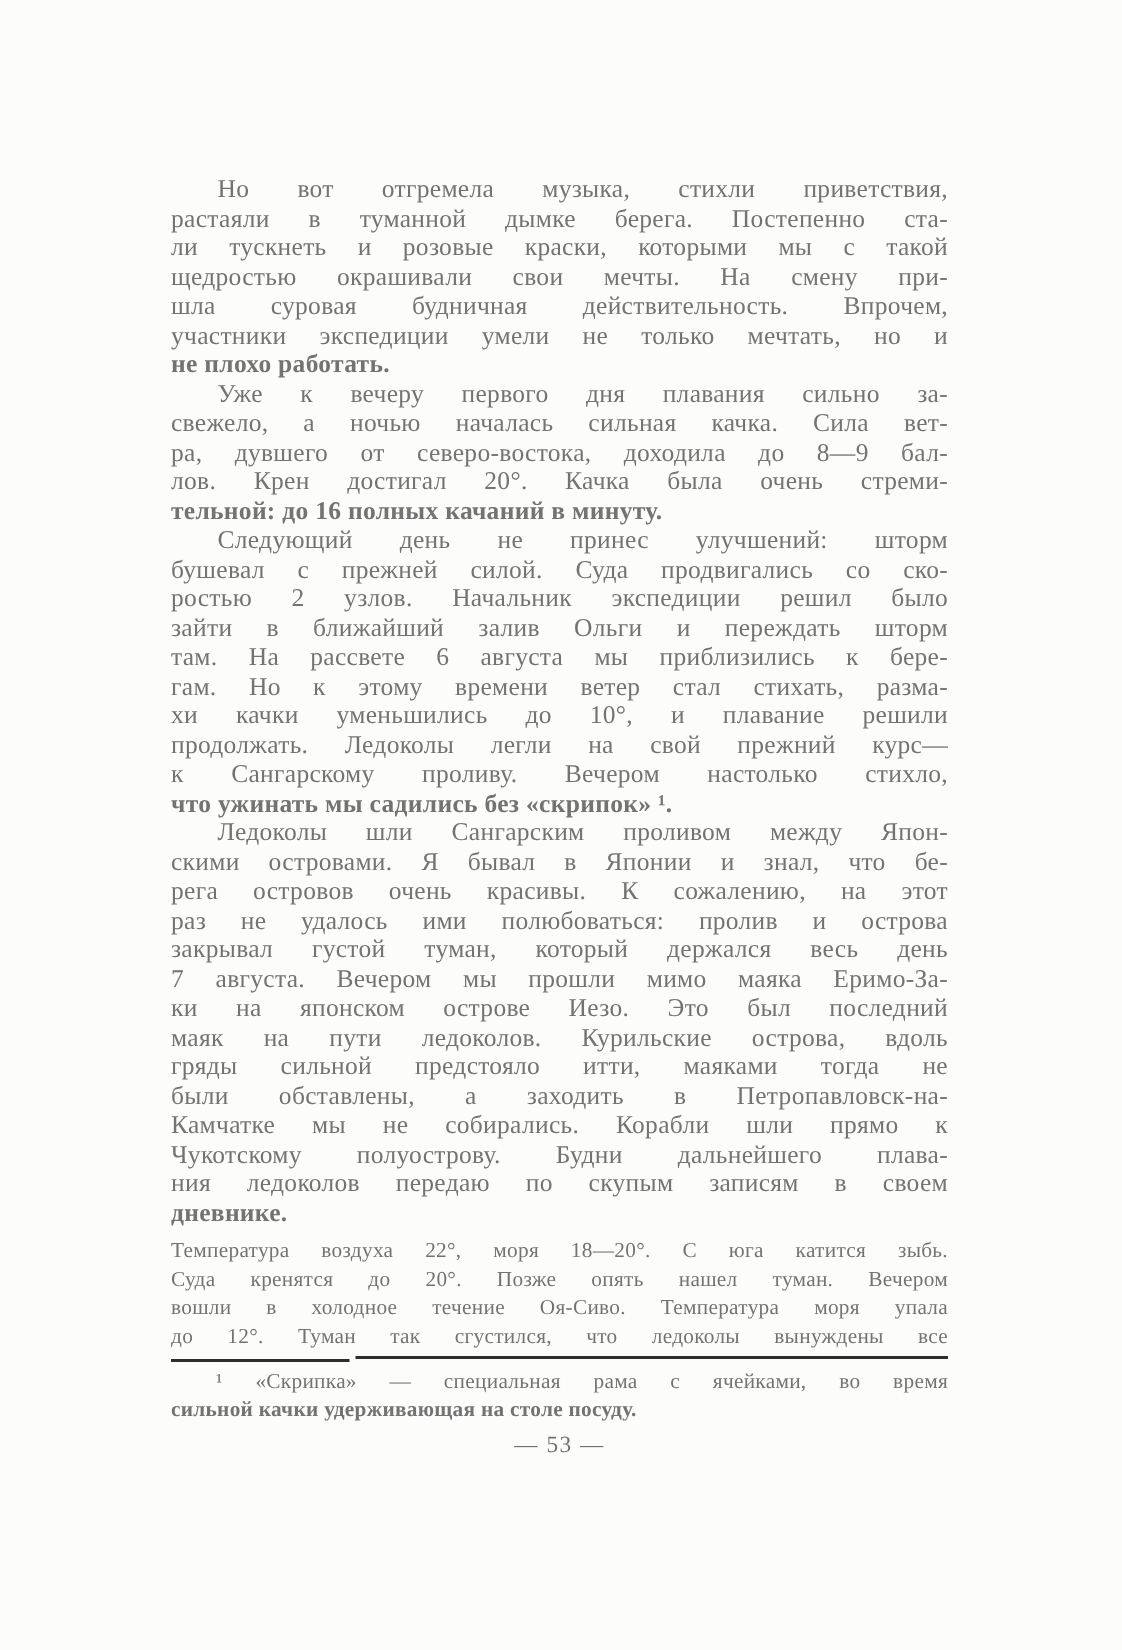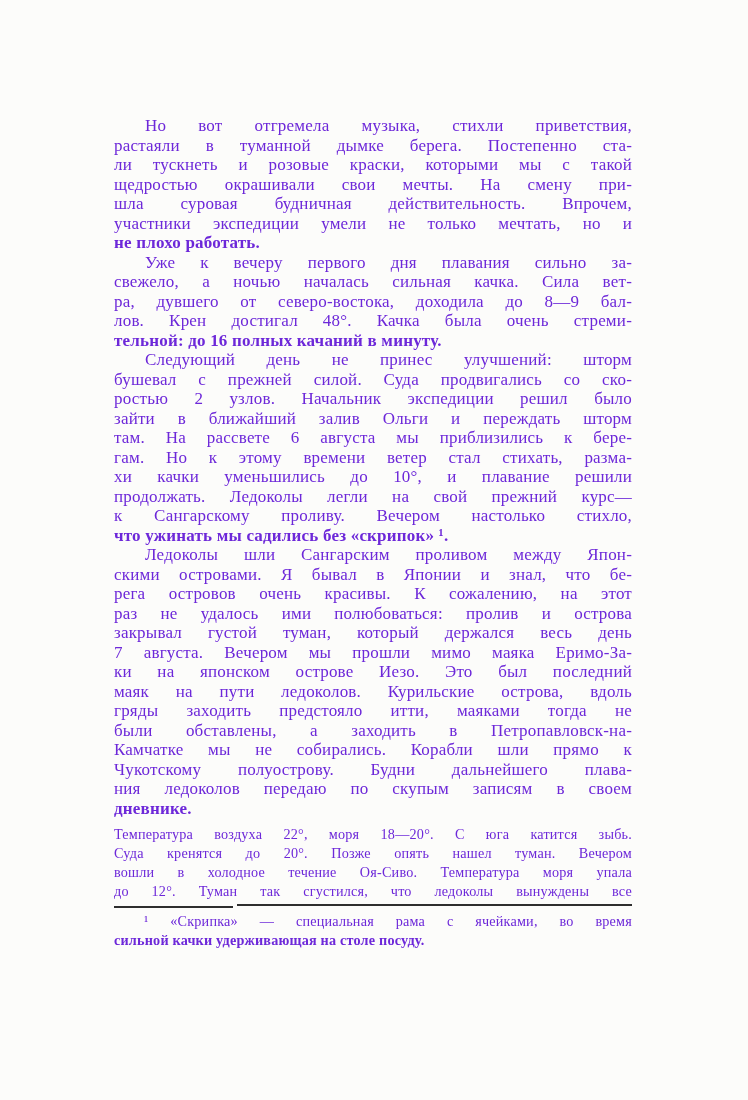--- a/index.html
+++ b/index.html
@@ -3,21 +3,21 @@
 <meta charset="utf-8">
 <style>
   html, body { margin: 0; padding: 0; background: #e8e8e6; }
   .page {
     position: relative;
     width: 748px;
     height: 1100px;
     margin: 0 auto;
     background: #fcfcfa;
     font-family: "Liberation Serif", "DejaVu Serif", serif;
-    color: #6d28d9;
+    color: #737373;
     overflow: hidden;
   }
   .text-column {
     position: absolute;
     left: 114px;
     top: 116px;
     width: 518px;
   }
   .para { margin: 0; padding: 0; font-size: 17px; line-height: 19.5px; }
   .ln {
@@ -59,21 +59,21 @@
       <span class="ln">щедростью окрашивали свои мечты. На смену при-</span>
       <span class="ln">шла суровая будничная действительность. Впрочем,</span>
       <span class="ln">участники экспедиции умели не только мечтать, но и</span>
       <span class="ln last">не плохо работать.</span>
     </p>
 
     <p class="para">
       <span class="ln indent">Уже к вечеру первого дня плавания сильно за-</span>
       <span class="ln">свежело, а ночью началась сильная качка. Сила вет-</span>
       <span class="ln">ра, дувшего от северо-востока, доходила до 8—9 бал-</span>
-      <span class="ln">лов. Крен достигал 48°. Качка была очень стреми-</span>
+      <span class="ln">лов. Крен достигал 20°. Качка была очень стреми-</span>
       <span class="ln last">тельной: до 16 полных качаний в минуту.</span>
     </p>
 
     <p class="para">
       <span class="ln indent">Следующий день не принес улучшений: шторм</span>
       <span class="ln">бушевал с прежней силой. Суда продвигались со ско-</span>
       <span class="ln">ростью 2 узлов. Начальник экспедиции решил было</span>
       <span class="ln">зайти в ближайший залив Ольги и переждать шторм</span>
       <span class="ln">там. На рассвете 6 августа мы приблизились к бере-</span>
       <span class="ln">гам. Но к этому времени ветер стал стихать, разма-</span>
@@ -85,21 +85,21 @@
 
     <p class="para">
       <span class="ln indent">Ледоколы шли Сангарским проливом между Япон-</span>
       <span class="ln">скими островами. Я бывал в Японии и знал, что бе-</span>
       <span class="ln">рега островов очень красивы. К сожалению, на этот</span>
       <span class="ln">раз не удалось ими полюбоваться: пролив и острова</span>
       <span class="ln">закрывал густой туман, который держался весь день</span>
       <span class="ln">7 августа. Вечером мы прошли мимо маяка Еримо-За-</span>
       <span class="ln">ки на японском острове Иезо. Это был последний</span>
       <span class="ln">маяк на пути ледоколов. Курильские острова, вдоль</span>
-      <span class="ln">гряды заходить предстояло итти, маяками тогда не</span>
+      <span class="ln">гряды сильной предстояло итти, маяками тогда не</span>
       <span class="ln">были обставлены, а заходить в Петропавловск-на-</span>
       <span class="ln">Камчатке мы не собирались. Корабли шли прямо к</span>
       <span class="ln">Чукотскому полуострову. Будни дальнейшего плава-</span>
       <span class="ln">ния ледоколов передаю по скупым записям в своем</span>
       <span class="ln last">дневнике.</span>
     </p>
 
     <div class="para small diary">
       <span class="ln">Температура воздуха 22°, моря 18—20°. С юга катится зыбь.</span>
       <span class="ln">Суда кренятся до 20°. Позже опять нашел туман. Вечером</span>
@@ -110,15 +110,16 @@
     <div class="fn-rule">
       <span class="seg seg-left"></span>
       <span class="seg seg-right"></span>
     </div>
 
     <div class="para small footnote">
       <span class="ln indent">¹ «Скрипка» — специальная рама с ячейками, во время</span>
       <span class="ln last">сильной качки удерживающая на столе посуду.</span>
     </div>
 
+    <div class="page-number">— 53 —</div>
 
   </div>
 </div>
 
 </body></html>

